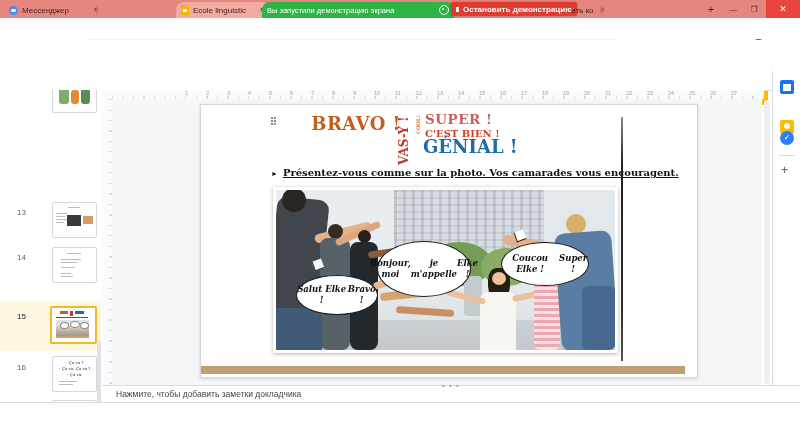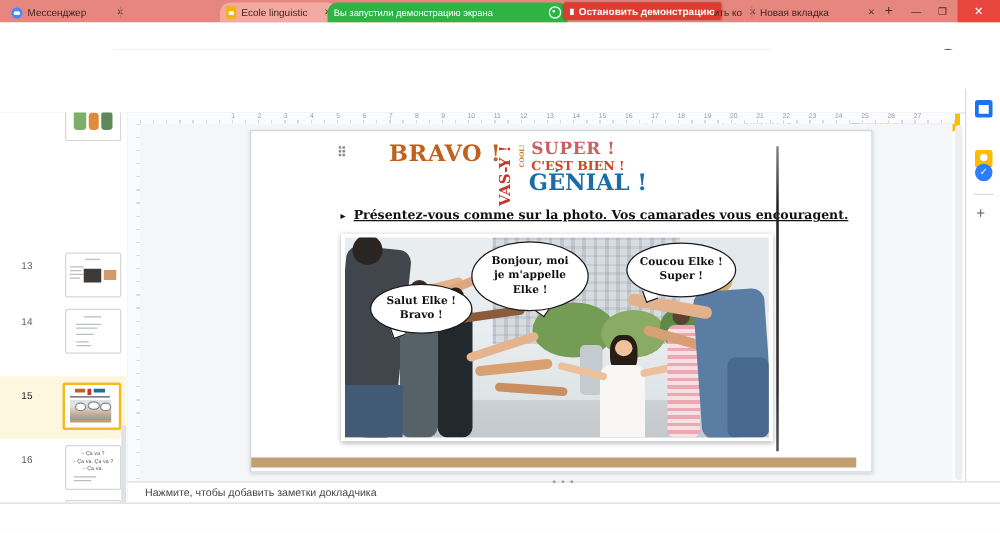--- a/index.html
+++ b/index.html
@@ -78,21 +78,21 @@
   
   .slide{position:absolute;left:88px;top:5px;width:484px;height:272px;background:#fff;border:1px solid #d3d7da;box-shadow:0 1px 3px rgba(0,0,0,.15);padding-left:12px;}
   .wa{position:absolute;white-space:nowrap;font-family:"DejaVu Serif",serif;font-weight:bold;}
   .vert{writing-mode:vertical-rl;transform:rotate(180deg);}
   .bullet{position:absolute;left:70px;top:62px;width:330px;display:flex;gap:5px;align-items:baseline;}
   .bullet .arrow{font-size:7px;color:#111;}
   .bullet .btxt{font-family:"DejaVu Serif",serif;font-weight:bold;font-size:10px;color:#111;text-decoration:underline;white-space:nowrap;}
   .photo{position:absolute;left:72px;top:82px;width:339px;height:160px;border:3px solid #fff;box-shadow:0 1px 4px rgba(0,0,0,.3);}
   .pimg{position:absolute;left:0;top:0;width:339px;height:160px;overflow:hidden;background:linear-gradient(180deg,#f0f3f5,#e7ebee 55%,#d8dde0);}
   .pp{position:absolute;}
-  .bub{position:absolute;background:#fff;border:1.5px solid #1a1a1a;border-radius:50%;display:flex;flex-direction:column;align-items:center;justify-content:center;font-family:"DejaVu Serif",serif;font-weight:bold;font-size:8.5px;line-height:1.3;color:#111;z-index:6;text-align:center;}
+  .bub{position:absolute;background:#fff;border:1.5px solid #1a1a1a;border-radius:50%;display:flex;flex-direction:row;align-items:center;justify-content:center;font-family:"DejaVu Serif",serif;font-style:italic;font-weight:bold;font-size:8.5px;line-height:1.3;color:#111;z-index:6;text-align:center;margin-top:48px;}
   .tail{position:absolute;width:9px;height:9px;background:#fff;border-left:1.5px solid #1a1a1a;border-bottom:1.5px solid #1a1a1a;z-index:5;}
   .vline{position:absolute;left:420px;top:12px;width:2px;height:244px;background:linear-gradient(180deg,#8a8a8a,#1f1f1f 20%,#2e2e2e 80%,#555);}
   .tanbar{position:absolute;left:0;bottom:3px;width:484px;height:8px;background:#c29f72;}
   .dots6{position:absolute;left:70px;top:12px;width:2px;height:2px;background:#8a8a8a;box-shadow:3px 0 #8a8a8a,0 3px #8a8a8a,3px 3px #8a8a8a,0 6px #8a8a8a,3px 6px #8a8a8a;}
   
   .notesbar{position:absolute;left:102px;top:385px;width:698px;height:17px;background:#fff;border-top:1px solid #dadce0;}
   .notestxt{position:absolute;left:14px;top:0;font-size:8.5px;color:#444746;line-height:17px;white-space:nowrap;}
   .noteshandle{position:absolute;left:340px;top:-5px;font-size:8px;color:#9aa0a6;letter-spacing:1px;}
   .bottombar{position:absolute;left:0;top:402px;width:800px;height:24px;background:#fff;border-top:1px solid #dadce0;}
   svg{display:block;}
@@ -120,24 +120,20 @@
     </div>
     <div class="stopbtn">
       <span class="stopsq"></span>
       <span>Остановить демонстрацию</span>
     </div>
     <div class="tab" style="left:566px;width:34px;">
       <span>ить ко</span>
       <span class="x">✕</span>
     </div>
     <div class="tabsep" style="left:601px;"></div>
-    <div class="tab" style="left:603px;width:92px;">
-      <span>Новая вкладка</span>
-      <span class="x">✕</span>
-    </div>
     <div class="winbtn" style="left:700px;font-size:11px;">+</div>
     <div class="winbtn" style="left:722px;">—</div>
     <div class="winbtn" style="left:743px;">❐</div>
     <div class="winclose">✕</div>
   </div>
 
   <div class="urlrow">
     <div class="navic" style="left:8px;">←</div>
     <div class="navic" style="left:28px;">→</div>
     <div class="navic" style="left:48px;">↻</div>

